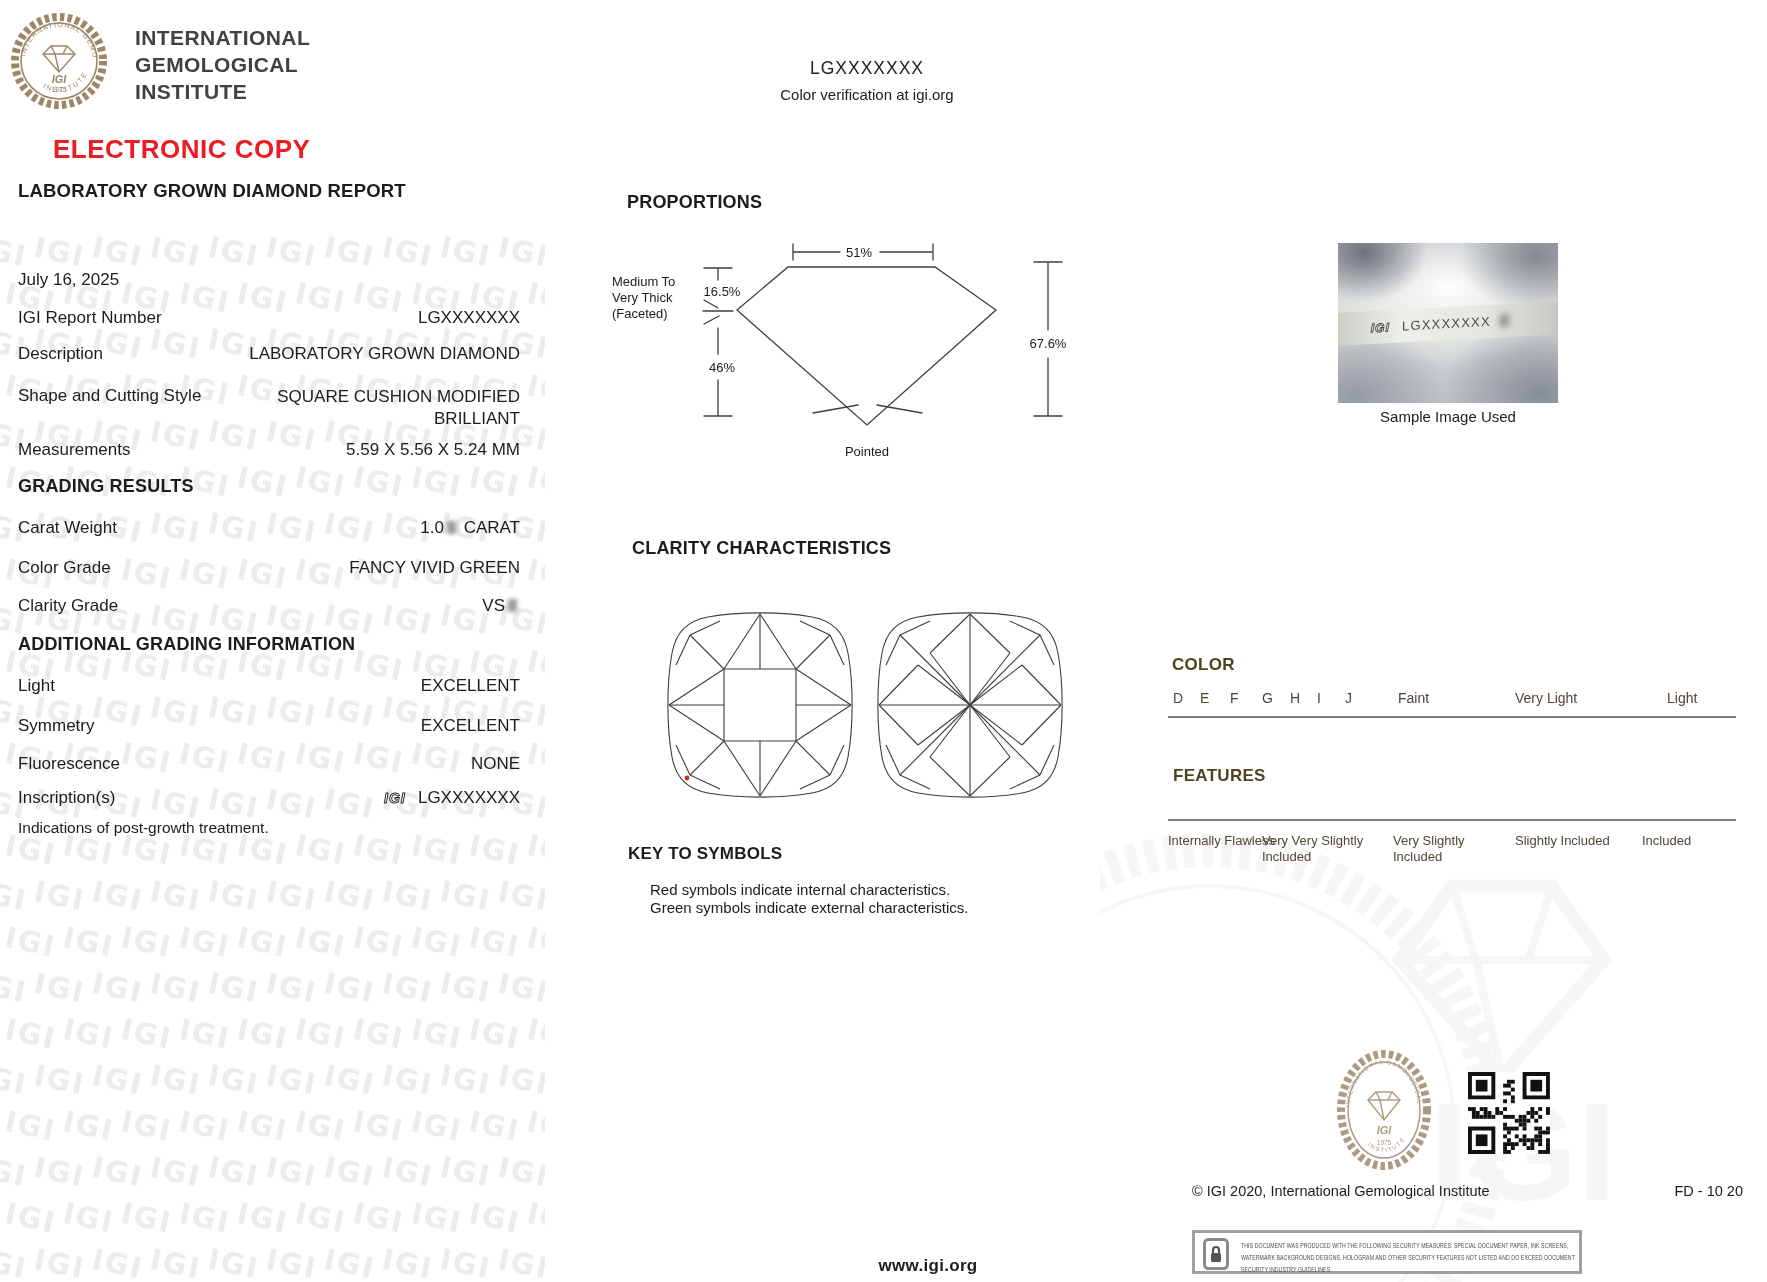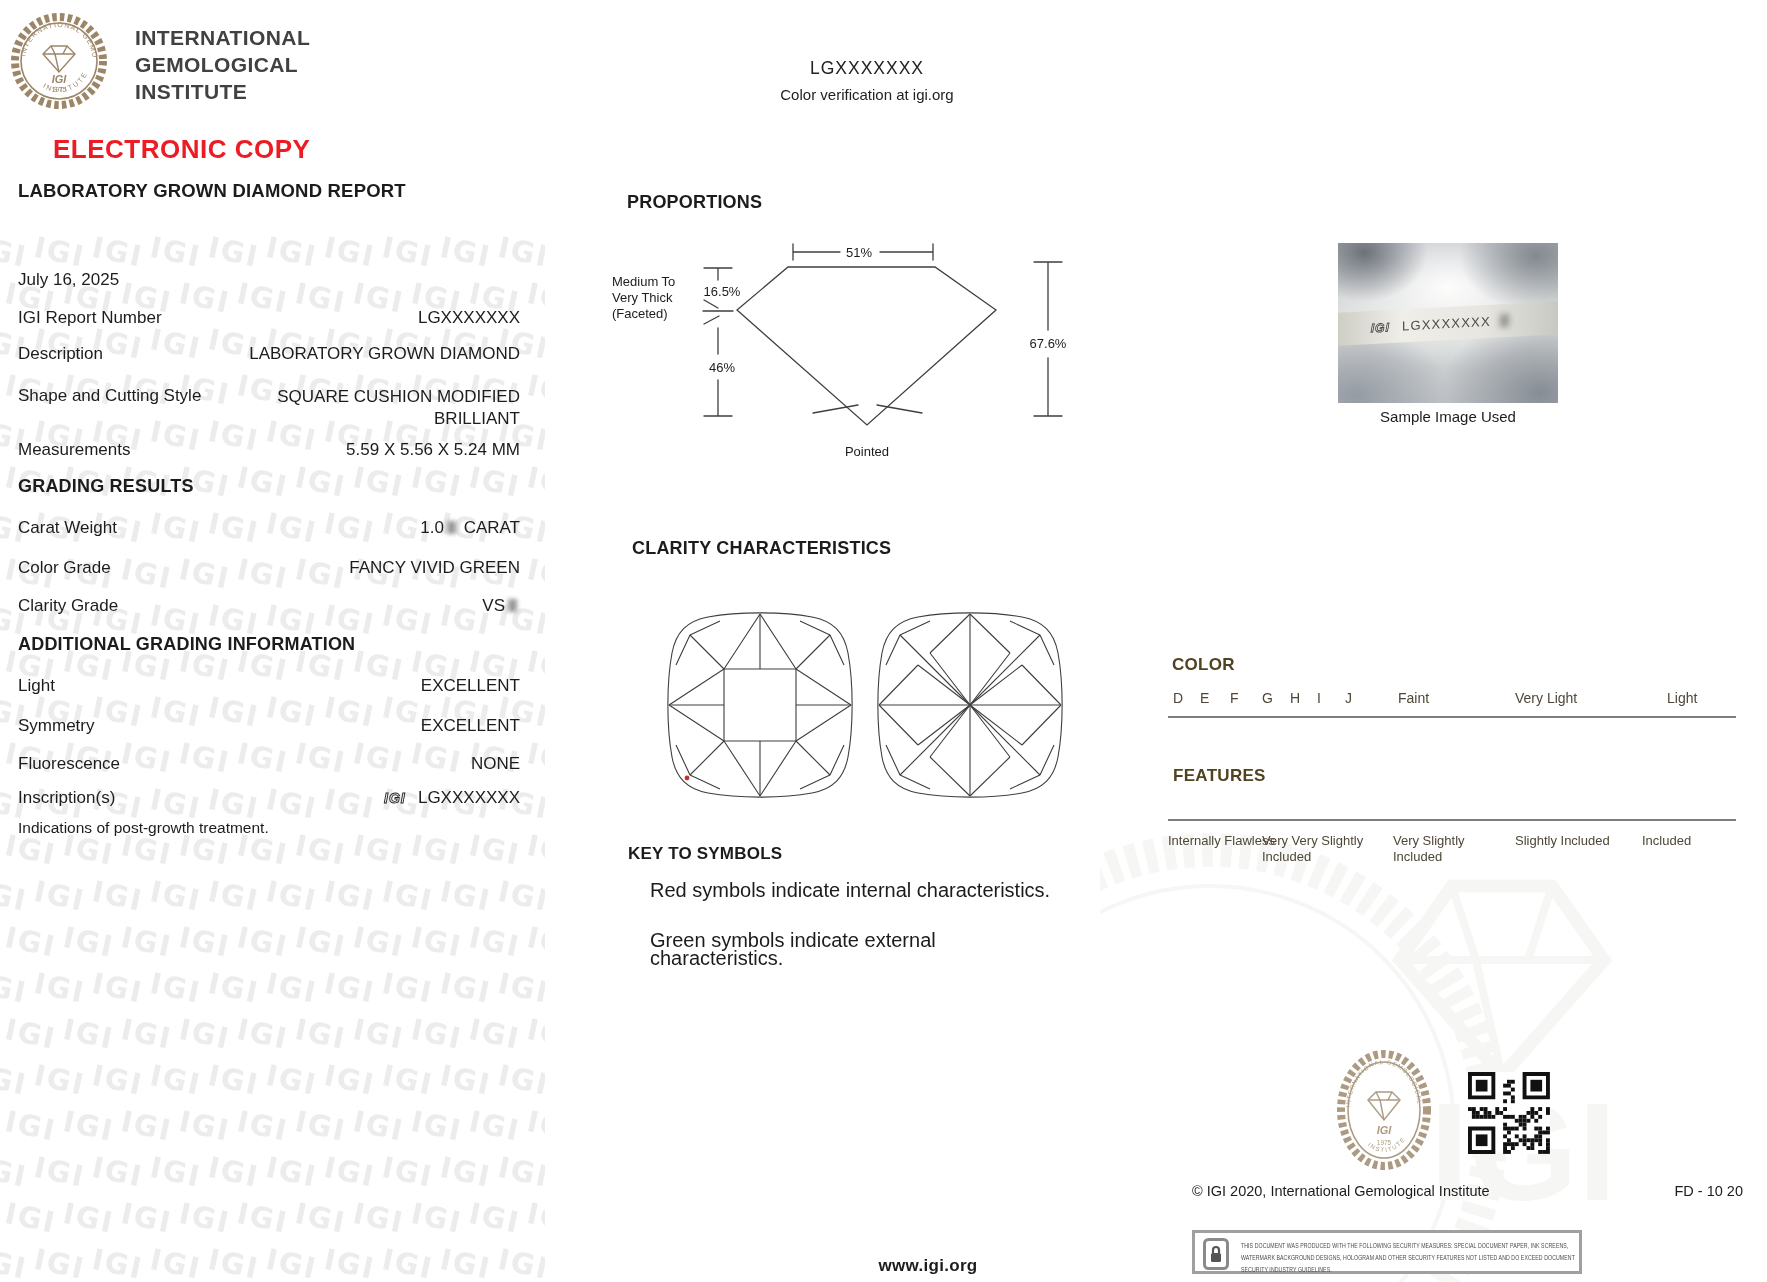--- a/index.html
+++ b/index.html
@@ -58,21 +58,21 @@
       radial-gradient(140px 105px at 92% 94%, #878d95, transparent 72%),
       radial-gradient(150px 95px at 50% 28%, #fdfdfc, transparent 85%),
       linear-gradient(180deg,#b6bbc1,#dcdedd 45%,#bfc3c7);}
   .sample-band{position:absolute;left:-6px;top:64px;width:232px;height:33px;transform:skewY(-3deg);
     background:linear-gradient(90deg,#cbcbc4,#efeee8 30%,#e7e6e0 65%,#c6c6c0);
     display:flex;align-items:center;gap:6px;padding-left:38px;box-sizing:border-box;
     font-size:13px;color:#4a4a4a;letter-spacing:1.2px;}
   .sample-caption{position:absolute;left:1338px;top:408px;width:220px;text-align:center;font-size:15px;}
   
   .key-title{position:absolute;left:628px;top:844px;font-size:17px;font-weight:bold;letter-spacing:.2px;}
-  .key-note{position:absolute;left:650px;width:420px;font-size:20px;line-height:18px;}
+  .key-note{position:absolute;left:650px;width:420px;font-size:15px;line-height:18px;}
   
   .website{position:absolute;left:838px;top:1256px;width:180px;text-align:center;
            font-size:17px;font-weight:bold;letter-spacing:.3px;}
   .copyright{position:absolute;left:1192px;top:1183px;font-size:14.5px;}
   .formcode{position:absolute;left:1600px;top:1183px;width:143px;text-align:right;font-size:14.5px;}
   .secbox{position:absolute;left:1192px;top:1230px;width:390px;height:44px;border:3px solid #a0a0a0;
           background:#fff;box-sizing:border-box;}
   .secbox .icon{position:absolute;left:8px;top:5px;}
   .sectext{position:absolute;left:46px;top:7px;width:420px;transform:scaleX(0.80);transform-origin:left top;
            font-size:6.5px;line-height:12px;color:#4a4a4a;letter-spacing:.1px;}
@@ -479,21 +479,21 @@
       <path d="M92,1 L92,183 M1,92 L183,92"></path>
       <path d="M22,22 L92,92 M162,22 L92,92 M22,162 L92,92 M162,162 L92,92"></path>
       <path d="M92,1 L52,40 M92,1 L132,40 M1,92 L40,52 M1,92 L40,132 M183,92 L144,52 M183,92 L144,132 M92,183 L52,144 M92,183 L132,144"></path>
       <path d="M52,40 L92,92 L132,40 M40,52 L92,92 M40,132 L92,92 M144,52 L92,92 M144,132 L92,92 M52,144 L92,92 M132,144 L92,92"></path>
       <path d="M22,22 L52,8 M22,22 L8,52 M162,22 L132,8 M162,22 L176,52 M162,162 L132,176 M162,162 L176,132 M22,162 L8,132 M22,162 L52,176"></path>
     </g>
   </svg>
 
   <div class="key-title">KEY TO SYMBOLS</div>
   <div class="key-note" style="top:881px">Red symbols indicate internal characteristics.</div>
-  <div class="key-note" style="top:931px">Green symbols indicate external characteristics.</div>
+  <div class="key-note" style="top:899px">Green symbols indicate external characteristics.</div>
 
   <div class="scale-title" style="left:1172px;top:655px">COLOR</div>
   <div class="color-scale" style="top:690px">
     <span>D</span>
     <span>E</span>
     <span>F</span>
     <span>G</span>
     <span>H</span>
     <span>I</span>
     <span>J</span>

